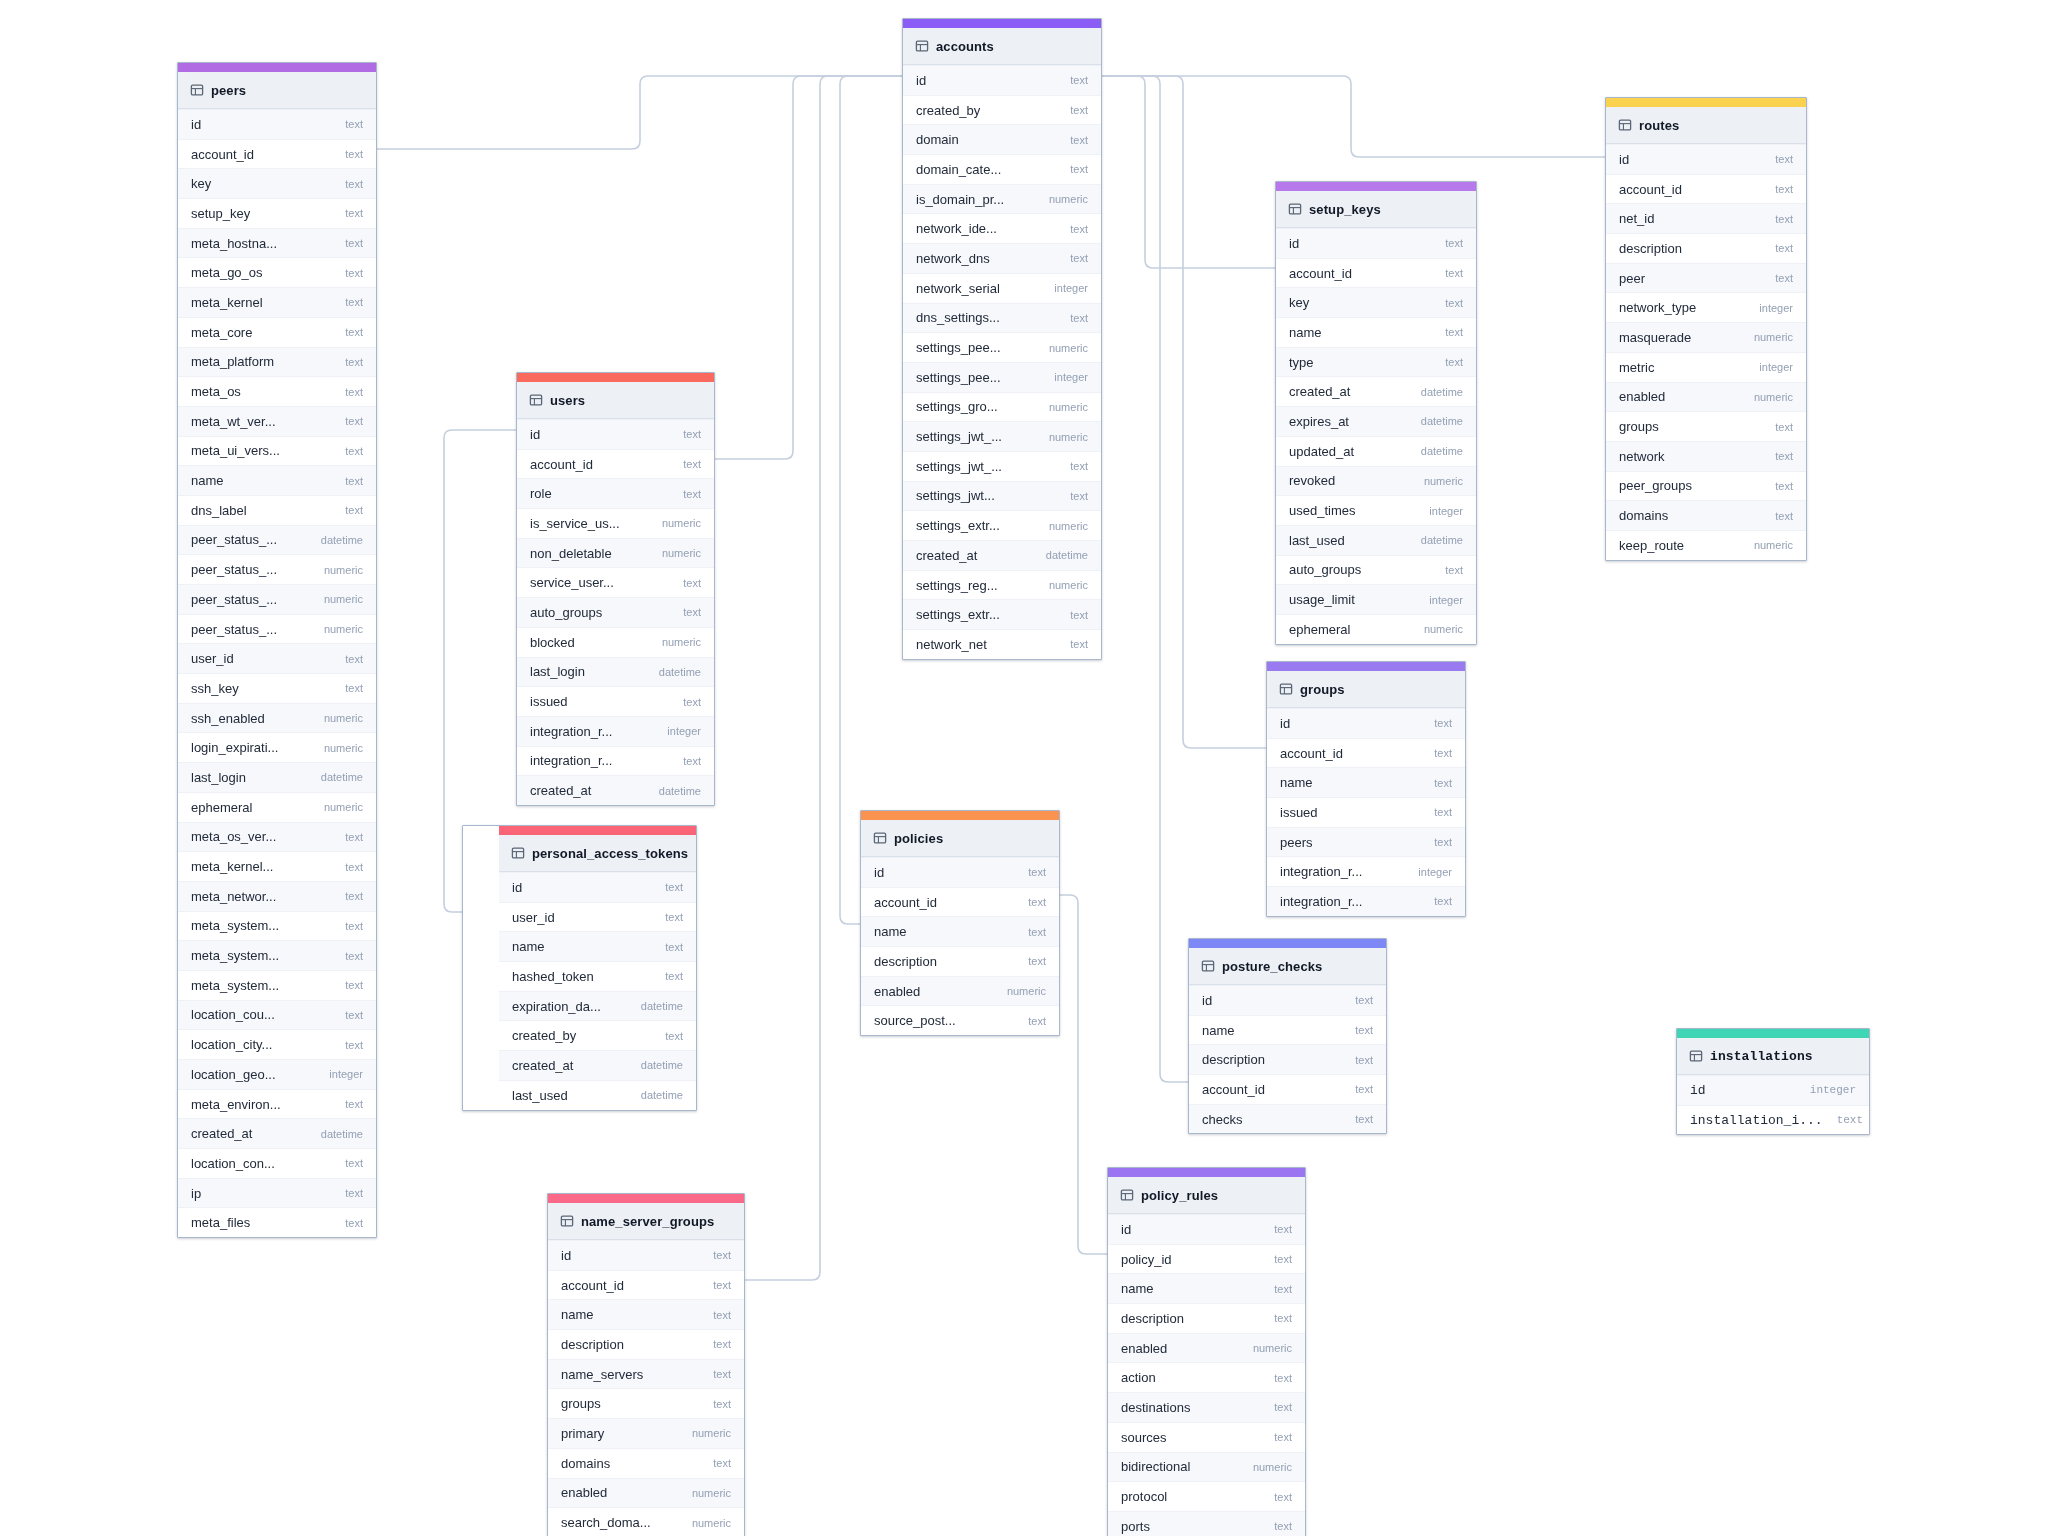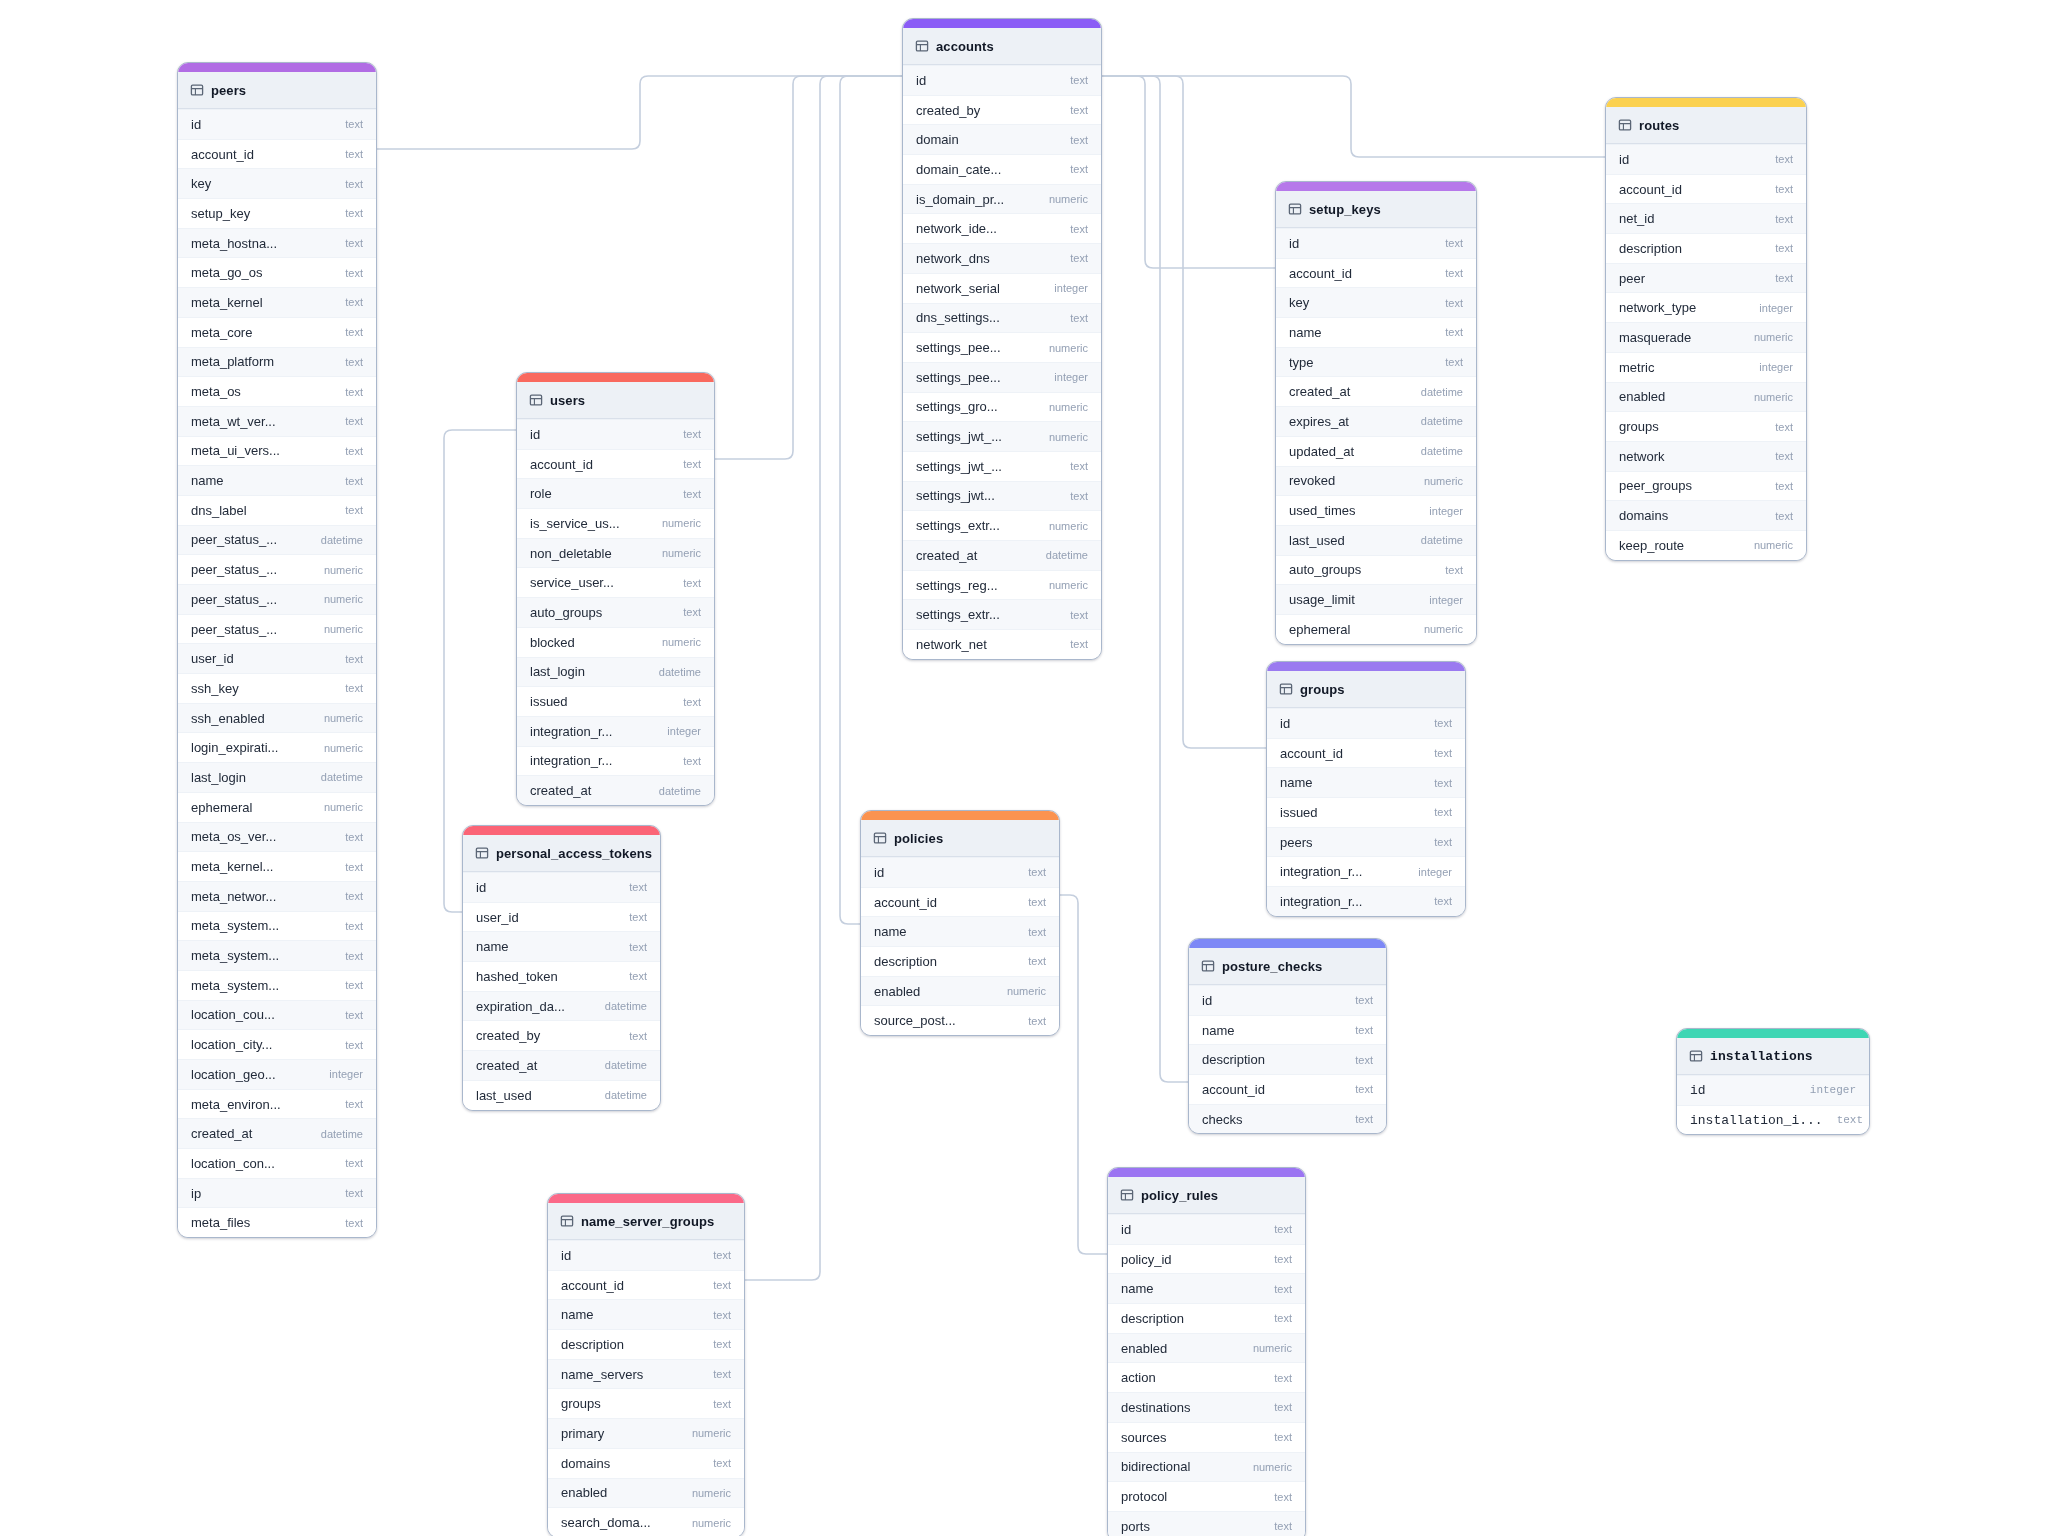--- a/index.html
+++ b/index.html
@@ -4,21 +4,21 @@
 <style>
   html,body{margin:0;padding:0;background:#ffffff;}
   body{
     font-family:"Liberation Sans","DejaVu Sans",sans-serif;
     width:2048px;height:1536px;position:relative;overflow:hidden;
   }
   #canvas{position:absolute;inset:0;width:2048px;height:1536px;}
   #wires{position:absolute;left:0;top:0;z-index:1;}
   .table-card{
     position:absolute;z-index:2;background:#ffffff;
-    border:1px solid #a9b7cc;border-radius:11px;
+    border:1px solid #a9b7cc;border-radius:1px;
     box-shadow:0 1px 3px rgba(20,30,55,.14), 0 1px 2px rgba(20,30,55,.08);
     overflow:hidden;
   }
   .color-bar{height:9px;width:100%;}
   .t-header{
     display:flex;align-items:center;gap:7px;
     height:36px;padding:0 12px;background:#edf1f6;
     border-bottom:1px solid #d9e0ea;
   }
   .t-icon{display:inline-flex;width:14px;height:14px;flex:0 0 auto;}
@@ -366,21 +366,21 @@
       </div>
       <div class="t-row">
         <span class="f-name">integration_r...</span>
         <span class="f-type">text</span>
       </div>
       <div class="t-row alt">
         <span class="f-name">created_at</span>
         <span class="f-type">datetime</span>
       </div>
     </div>
-    <div class="table-card" style="left: 462px; top: 825px; width: 197px;">
+    <div class="table-card" style="left: 462px; top: 825px; width: 197px; padding-left: 36px;">
       <div class="color-bar" style="background: rgb(251, 100, 118);"></div>
       <div class="t-header">
         <span class="t-icon">
           <svg viewBox="0 0 16 16" width="14" height="14">
             <rect x="1.6" y="2.4" width="12.8" height="11.2" rx="1.4" fill="none" stroke="#5b6676" stroke-width="1.5"></rect>
             <line x1="1.6" y1="6.4" x2="14.4" y2="6.4" stroke="#5b6676" stroke-width="1.3"></line>
             <line x1="6.2" y1="6.4" x2="6.2" y2="13.6" stroke="#5b6676" stroke-width="1.3"></line>
           </svg>
         </span>
         <span class="t-title">personal_access_tokens</span>

